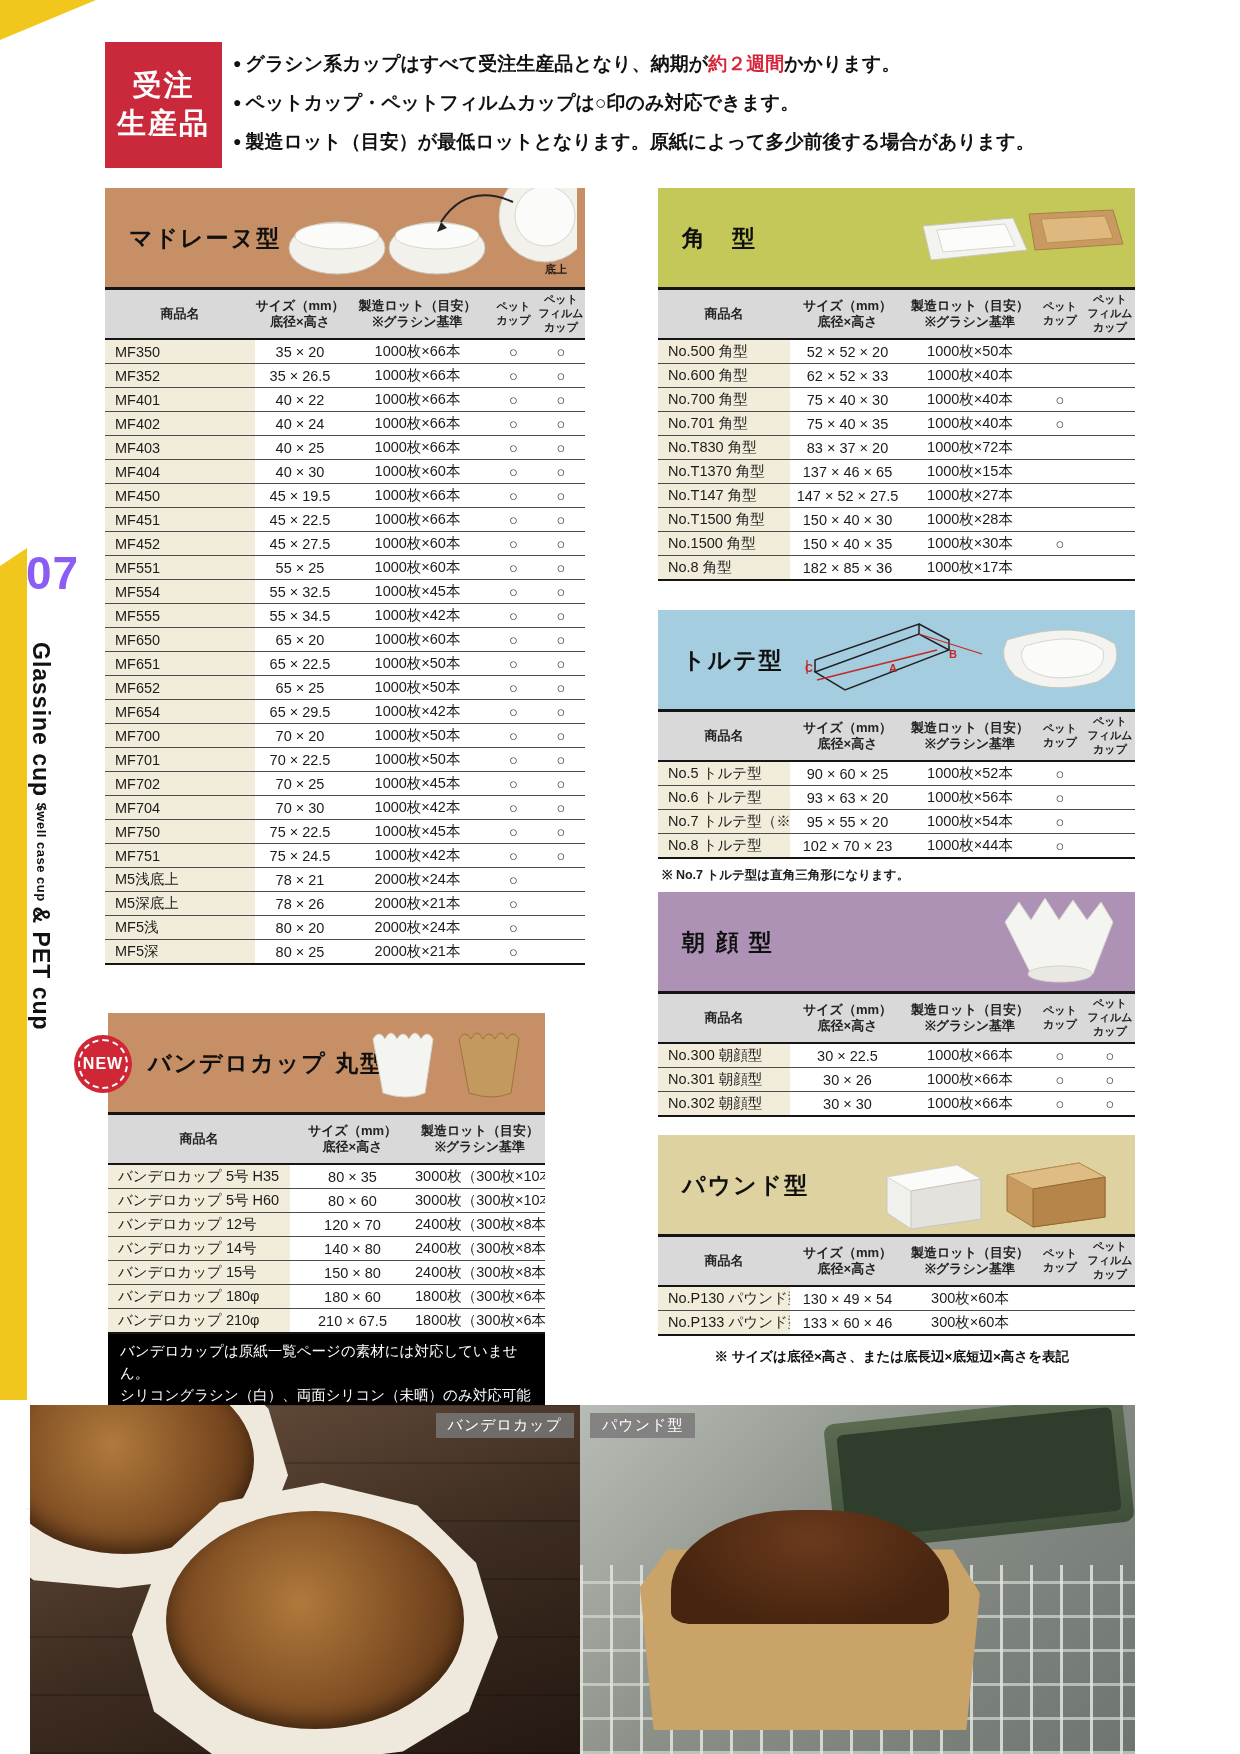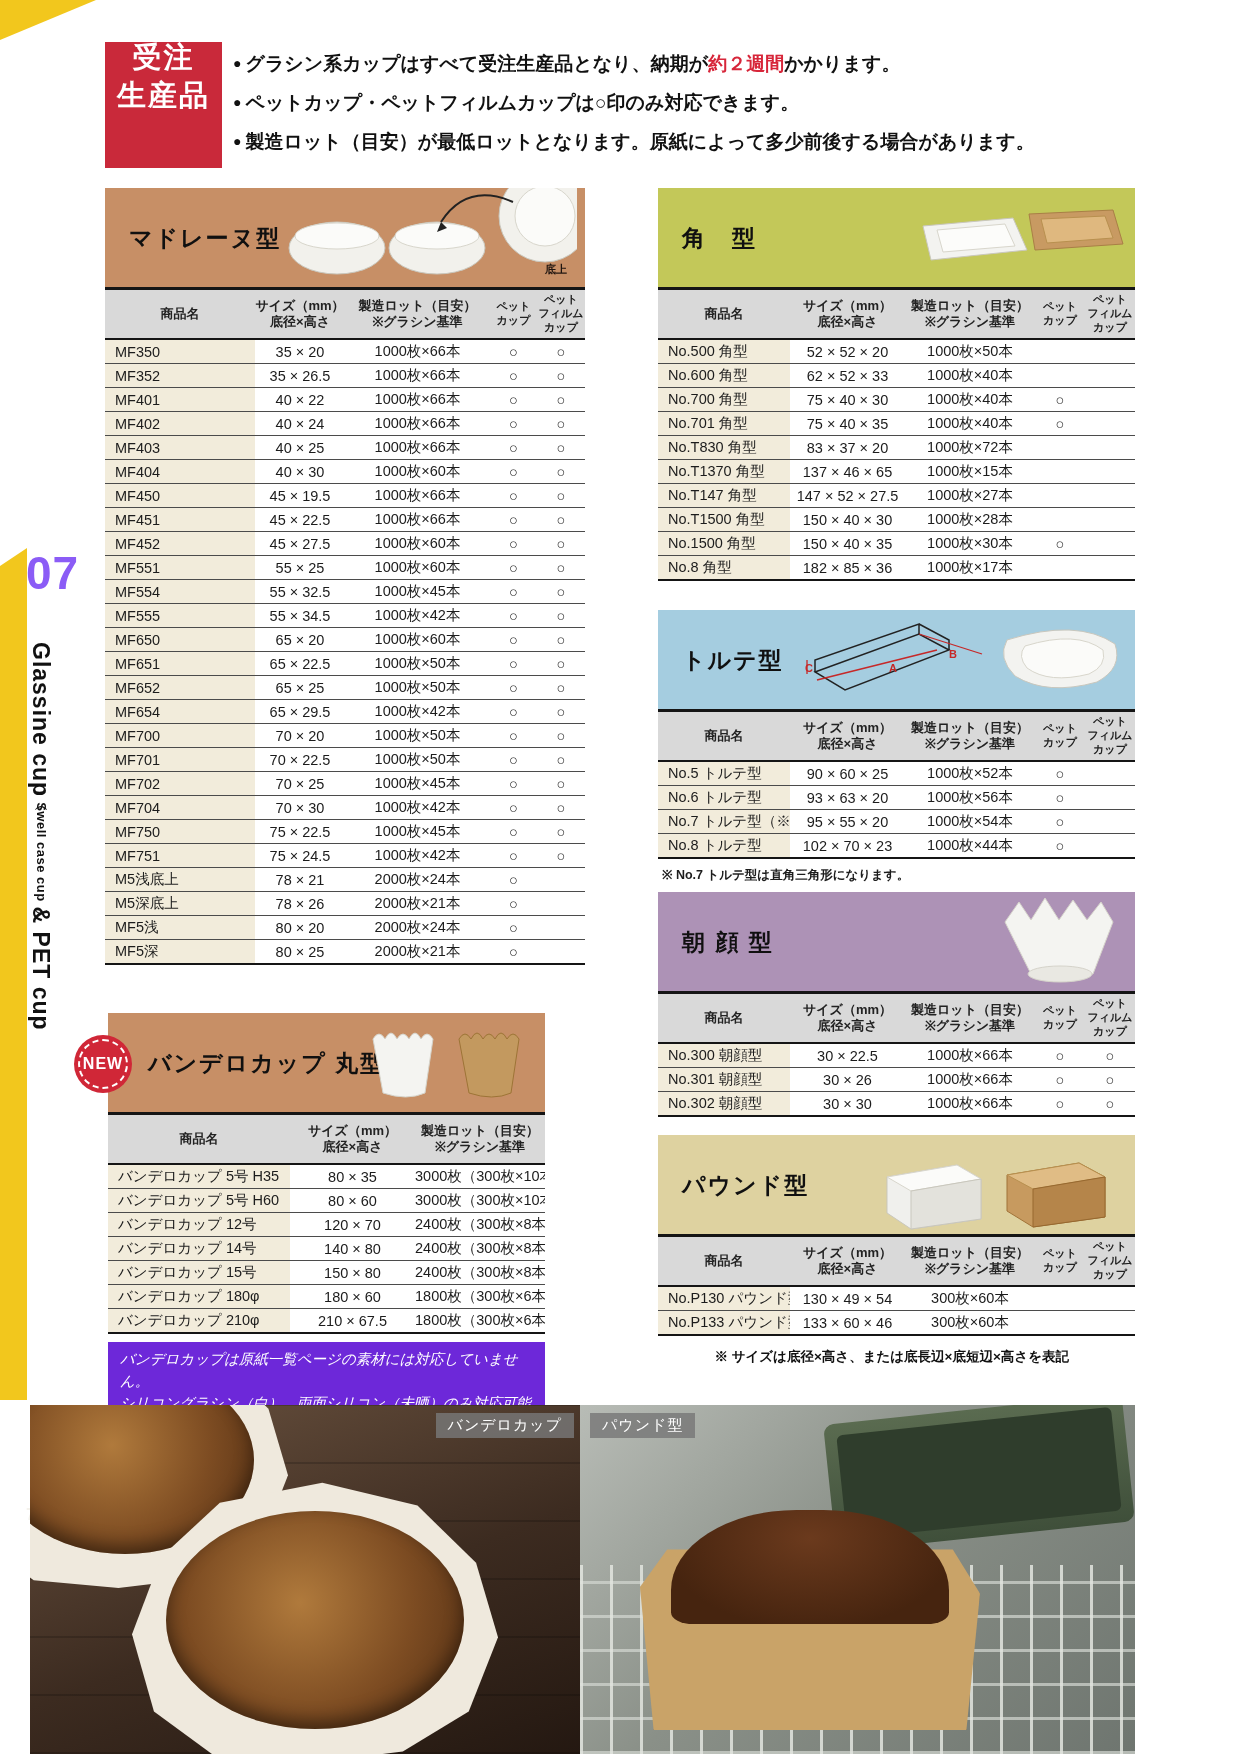--- a/index.html
+++ b/index.html
@@ -14,21 +14,21 @@
   #chapter-num{position:absolute;left:26px;top:546px;font-size:46px;font-weight:bold;color:#8b5cf6;letter-spacing:1px;}
   #side-title{position:absolute;left:27px;top:642px;writing-mode:vertical-rl;color:#111;}
   #side-title .big{font-size:23px;font-weight:bold;letter-spacing:1px;}
   #side-title .small{font-size:13px;font-weight:bold;letter-spacing:.5px;}
   #side-collection{position:absolute;left:34px;top:1420px;writing-mode:vertical-rl;
                    font-size:12.5px;letter-spacing:1.5px;color:#ece7dc;}
   #page-num{position:absolute;left:26px;top:1505px;font-size:17px;color:#f4f2ec;font-weight:bold;}
 
   
   #order-badge{position:absolute;left:105px;top:42px;width:117px;height:126px;background:#c9293a;
-               display:flex;flex-direction:column;align-items:center;gap:6px;}
+               display:flex;flex-direction:column;align-items:center;justify-content:center;gap:6px;}
   #order-badge span{color:#fff;font-size:29px;font-weight:bold;letter-spacing:2px;line-height:1.1;}
   #bullets{position:absolute;left:233px;top:44px;margin:0;padding:0;list-style:none;}
   #bullets li{font-size:19px;font-weight:bold;line-height:39px;color:#111;}
   #bullets .marker{font-size:14px;vertical-align:2px;margin-right:4px;}
   #bullets .em{color:#d7263a;}
 
   
   .section{position:absolute;}
   .band{position:relative;height:99px;}
   .btitle{position:absolute;left:24px;top:35px;font-size:23px;font-weight:bold;letter-spacing:2px;color:#101010;}
@@ -58,22 +58,22 @@
 
   .note-line{font-size:12.5px;font-weight:bold;color:#1c1c1c;margin-top:7px;padding-left:4px;}
   #footnote{position:absolute;left:658px;top:1348px;width:477px;text-align:right;
             padding-right:66px;box-sizing:border-box;font-size:13.5px;font-weight:bold;color:#111;}
 
   
   #new-badge{position:absolute;left:-34px;top:22px;width:58px;height:58px;border-radius:50%;
              background:#d02737;display:flex;align-items:center;justify-content:center;z-index:3;}
   #new-badge:after{content:"";position:absolute;inset:4px;border:2px dashed #fff;border-radius:50%;}
   #new-badge span{color:#fff;font-weight:bold;font-size:16px;letter-spacing:1px;}
-  #warn-box{margin-top:8px;background:#6d28d9;color:#fff;font-size:14.5px;line-height:1.5;
-            padding:7px 12px;font-style:italic;}
+  #warn-box{background:#000000;color:#fff;font-size:14.5px;line-height:1.5;
+            padding:7px 12px;}
   #warn-box span{display:block;}
 
   
   .okilabel{position:absolute;right:18px;bottom:10px;font-size:11px;font-weight:bold;color:#201510;}
   .dgl{position:absolute;font-size:11px;font-weight:bold;color:#c62828;}
 
   
   .photo{position:absolute;top:1405px;height:349px;overflow:hidden;}
   #photo-left{left:30px;width:550px;background:linear-gradient(160deg,#6b5340,#3c2b20 55%,#241811);}
   #photo-left:before{content:"";position:absolute;inset:0;

